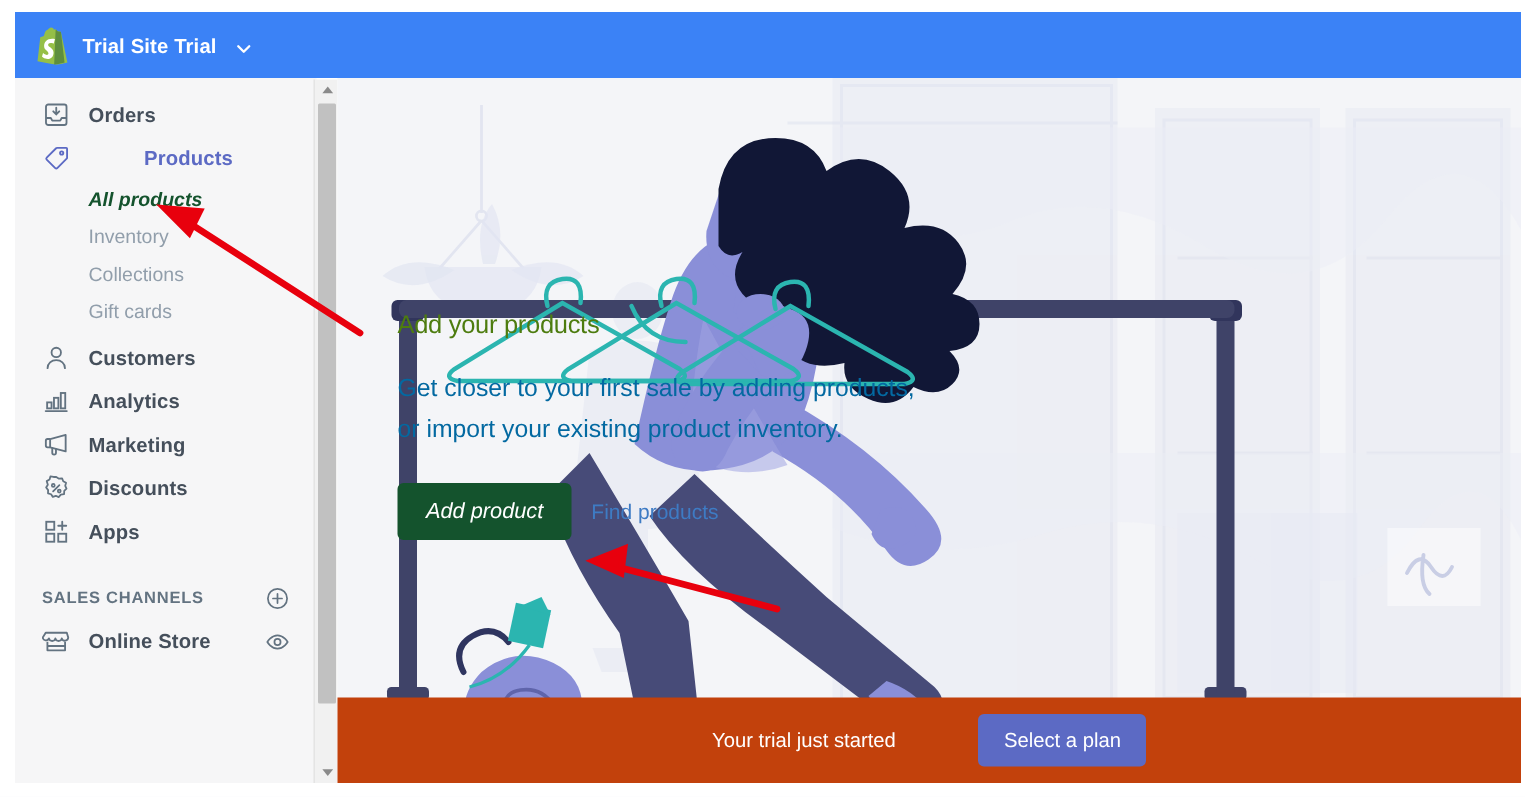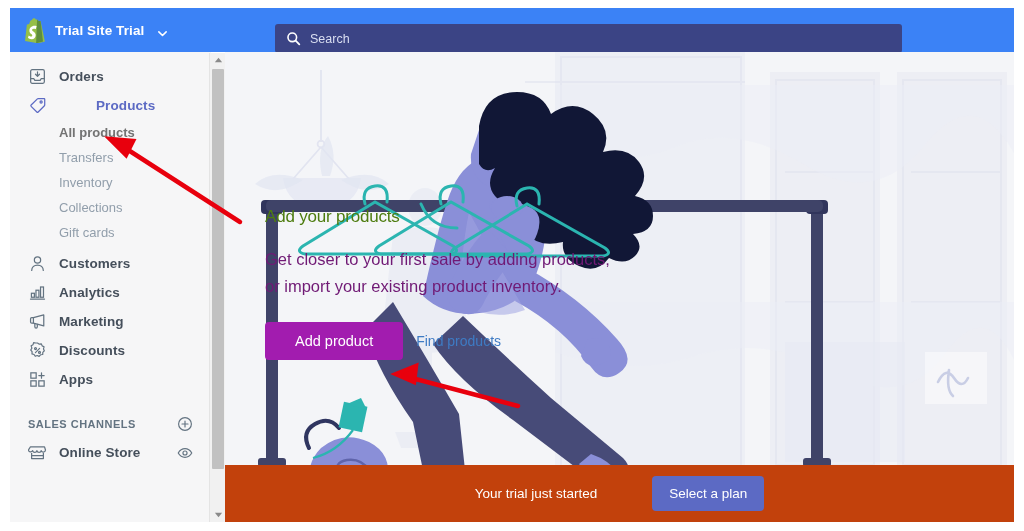--- a/index.html
+++ b/index.html
@@ -62,21 +62,21 @@
   .nav-label {
     font-size: 13.5px; color: #454f5b; font-weight: bold;
     letter-spacing: .1px;
   }
   .nav-item.active .nav-label { color: #5c6ac4; font-weight: bold; padding-left: 37px; }
   .subnav-item {
     height: 25px; padding-left: 49px;
     display: flex; align-items: center; cursor: pointer;
   }
   .subnav-label { font-size: 13px; color: #919eab; }
-  .subnav-item.active .subnav-label { color: #737373; font-weight: bold; }
+  .subnav-item.active .subnav-label { color: #14532d; font-weight: bold; font-style: italic; }
 
   .section-head {
     display: flex; align-items: center; justify-content: space-between;
     padding: 0 18px 0 18px; height: 28px; margin-top: 16px;
   }
   .section-title {
     font-size: 11px; color: #637381; font-weight: bold;
     letter-spacing: .5px;
     text-align: right;
   }
@@ -107,29 +107,29 @@
   .illus { position: absolute; inset: 0; }
 
   .copy {
     position: absolute; left: 40px; top: 155px; width: 345px; z-index: 5;
   }
   .h1 {
     font-size: 17px; color: #4d7c0f; font-weight: normal;
     letter-spacing: -.2px; margin-bottom: 19px;
   }
   .body {
-    font-size: 16.5px; color: #701a75; line-height: 1.62;
+    font-size: 16.5px; color: #0369a1; line-height: 1.62;
     margin-bottom: 23px;
   }
   .cta-row { display: flex; align-items: center; gap: 13px; }
   .btn-primary {
-    background: #a21caf; color: #ffffff;
+    background: #14532d; color: #ffffff;
     font-size: 14.5px; font-family: inherit;
     border: none; border-radius: 4px;
-    padding: 11px 30px; cursor: pointer;
+    padding: 11px 19px; cursor: pointer; font-style: italic;
   }
   .btn-link {
     color: #3e7bc4; font-size: 14px; cursor: pointer;
     text-decoration: none;
   }
 
   
   .trialbar {
     position: absolute; left: 225px; top: 465px;
     width: 789px; height: 57px;
@@ -165,29 +165,20 @@
         </svg>
       </span>
       <span class="brand-name">Trial Site Trial</span>
       <span class="chev">
         <svg viewBox="0 0 12 12" width="11" height="11">
           <path d="M2 4.2L6 8.2L10 4.2" stroke="#ffffff" stroke-width="1.7" fill="none" stroke-linecap="round" stroke-linejoin="round"></path>
         </svg>
       </span>
     </div>
 
-    <div class="searchwrap">
-      <span style="display:flex">
-        <svg viewBox="0 0 16 16" width="15" height="15">
-          <circle cx="6.7" cy="6.7" r="4.6" stroke="#ffffff" stroke-width="1.7" fill="none"></circle>
-          <path d="M10.3 10.3L14.2 14.2" stroke="#ffffff" stroke-width="1.9" stroke-linecap="round"></path>
-        </svg>
-      </span>
-      <span class="search-ph">Search</span>
-    </div>
   </div>
 
   <div class="sidebar">
 
 
     <div class="nav-item">
       <span class="ic">
         <svg viewBox="0 0 20 20" width="19" height="19" fill="none" stroke="#637381" stroke-width="1.3" stroke-linejoin="round">
           <rect x="2.8" y="2.8" width="14.4" height="14.4" rx="1.6"></rect>
           <path d="M2.8 12.3h3.4l1 1.8h5.6l1-1.8h3.4"></path>
@@ -202,23 +193,20 @@
         <svg viewBox="0 0 20 20" width="19" height="19" fill="none" stroke="#5c6ac4" stroke-width="1.3" stroke-linejoin="round">
           <path d="M10.6 2.7H17a.6.6 0 0 1 .6.6v6.3a1 1 0 0 1-.3.7l-6.6 6.6a1 1 0 0 1-1.4 0l-6-6a1 1 0 0 1 0-1.4l6.6-6.5a1 1 0 0 1 .7-.3z"></path>
           <circle cx="13.8" cy="6.3" r="1.15"></circle>
         </svg>
       </span>
       <span class="nav-label">Products</span>
     </div>
 
     <div class="subnav-item active">
       <span class="subnav-label">All products</span>
-    </div>
-    <div class="subnav-item">
-      <span class="subnav-label">Transfers</span>
     </div>
     <div class="subnav-item">
       <span class="subnav-label">Inventory</span>
     </div>
     <div class="subnav-item">
       <span class="subnav-label">Collections</span>
     </div>
     <div class="subnav-item">
       <span class="subnav-label">Gift cards</span>
     </div>

